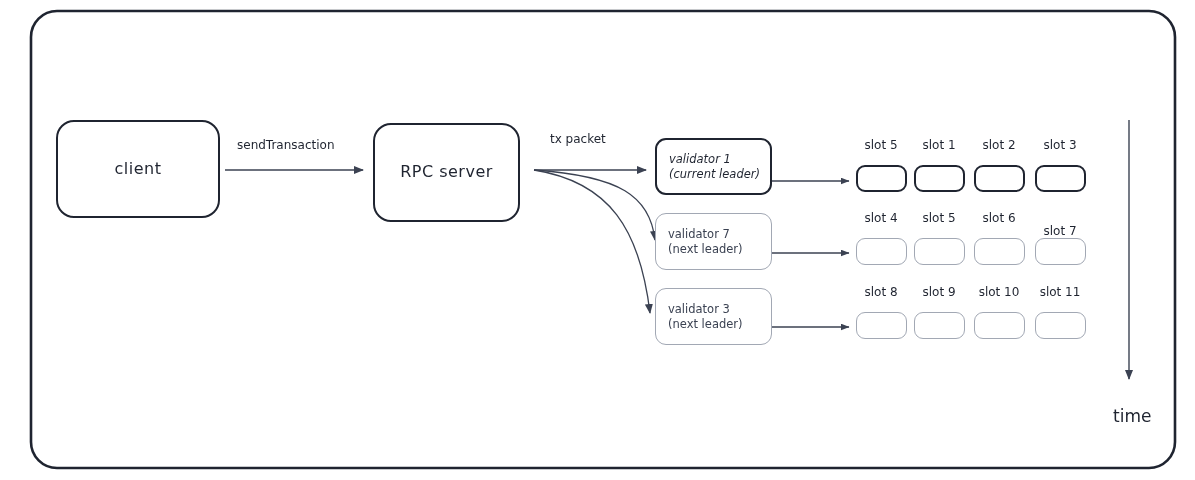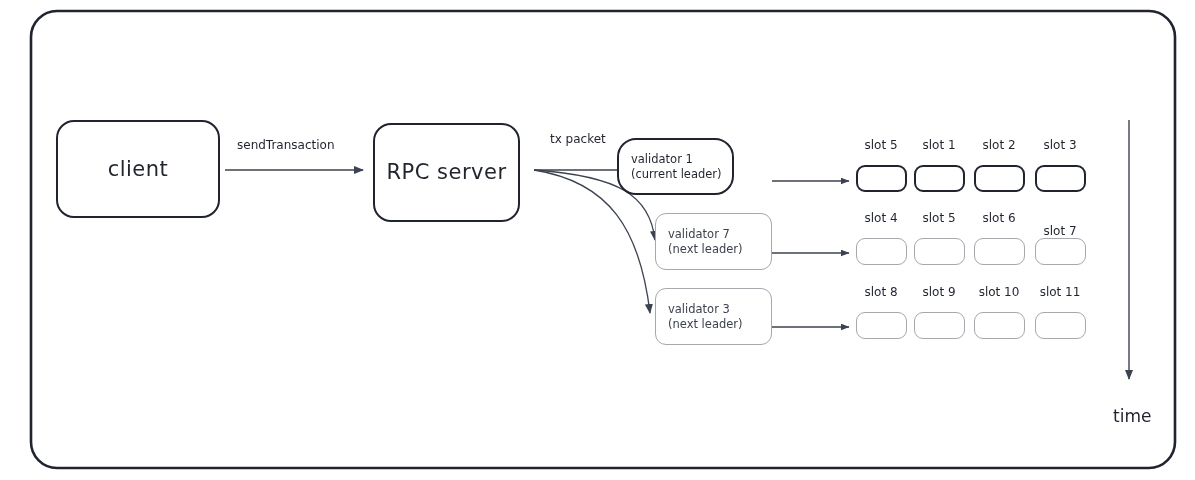--- a/index.html
+++ b/index.html
@@ -38,21 +38,21 @@
   .node-light {
     border: 1.4px solid #a2a8b4;
   }
   .node-label {
     color: #1f2430;
     text-align: center;
     line-height: 1.05;
     white-space: pre;
   }
   .big-label {
-    font-size: 21px;
+    font-size: 16px;
     letter-spacing: 0.5px;
   }
   .val-label {
     font-size: 11.5px;
     text-align: left;
     line-height: 1.3;
     width: 100%;
     padding-left: 12px;
     box-sizing: border-box;
   }
@@ -127,21 +127,21 @@
     <span class="node-label big-label">client</span>
   </div>
 
   <div class="node node-dark" style="left:373px; top:123px; width:147px; height:99px; border-radius:18px;">
     <span class="node-label big-label">RPC server</span>
   </div>
 
   <div class="edge-label" style="left:237px; top:138px;">sendTransaction</div>
   <div class="edge-label" style="left:550px; top:132px;">tx packet</div>
 
-  <div class="node node-dark" style="left:617px; top:138px; width:117px; height:57px; border-radius:19px;">
+  <div class="node node-dark" style="left:655px; top:138px; width:117px; height:57px; border-radius:11px;font-style:italic;">
     <span class="node-label val-label"><span>validator 1</span><br><span>(current leader)</span></span>
   </div>
 
   <div class="node node-light val-light" style="left:655px; top:213px; width:117px; height:57px; border-radius:11px;">
     <span class="node-label val-label"><span>validator 7</span><br><span>(next leader)</span></span>
   </div>
 
   <div class="node node-light val-light" style="left:655px; top:288px; width:117px; height:57px; border-radius:11px;">
     <span class="node-label val-label"><span>validator 3</span><br><span>(next leader)</span></span>
   </div>

